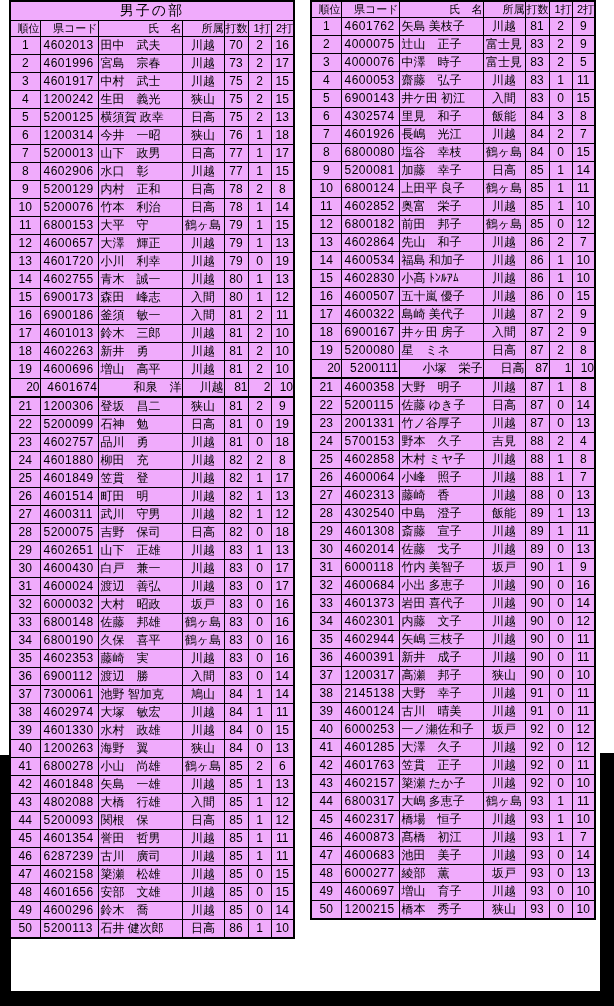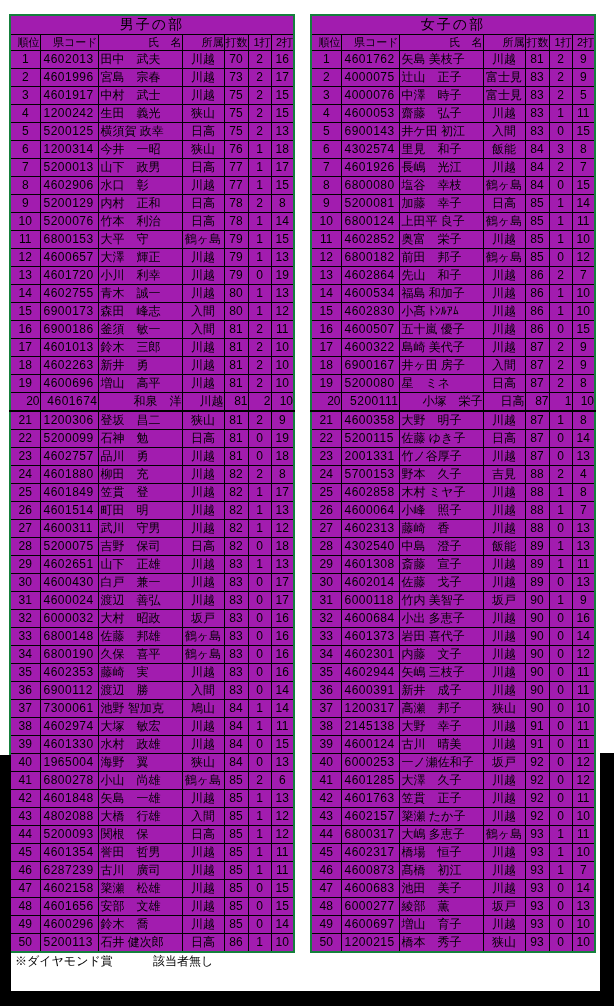--- a/index.html
+++ b/index.html
@@ -1,18 +1,18 @@
 <!DOCTYPE html>
 <html><head>
 <meta charset="utf-8">
 <style>
   html,body{margin:0;padding:0;background:#ffffff;}
   body{font-family:"Liberation Sans",sans-serif;color:#000;}
   .screen{position:relative;width:614px;height:1006px;background:#ffffff;overflow:hidden;}
-  table.tbl{border-collapse:collapse;table-layout:fixed;position:absolute;top:14px;background:#a21caf;border:2px solid #15803d;}
+  table.tbl{border-collapse:collapse;table-layout:fixed;position:absolute;top:0;background:#f0abfc;border:2px solid #000000;}
   .tbl-men{left:9px;}
   .tbl-women{left:310px;}
   .tbl th,.tbl td{border:1px solid #000;padding:0;font-weight:normal;overflow:hidden;white-space:nowrap;}
   .title-row th{height:17px;font-size:14px;text-align:center;letter-spacing:2px;}
   .head-row th{height:14px;font-size:11px;text-align:right;}
   .tbl tbody td{height:17px;line-height:17px;font-size:12px;}
   .tbl tbody tr.cut td{border-bottom:2px solid #000;text-align:right;}
   col.c0{width:30px;} col.c1{width:58px;} col.c2{width:84px;}
   col.c3{width:42px;} col.c4{width:24px;} col.c5{width:23px;} col.c6{width:23px;}
   td.c0,td.c4,td.c5,td.c6{text-align:center;}
@@ -402,21 +402,21 @@
           <td class="c0">39</td>
           <td class="c1">4601330</td>
           <td class="c2">水村　政雄</td>
           <td class="c3">川越</td>
           <td class="c4">84</td>
           <td class="c5">0</td>
           <td class="c6">15</td>
         </tr>
         <tr>
           <td class="c0">40</td>
-          <td class="c1">1965004</td>
+          <td class="c1">1200263</td>
           <td class="c2">海野　翼</td>
           <td class="c3">狭山</td>
           <td class="c4">84</td>
           <td class="c5">0</td>
           <td class="c6">13</td>
         </tr>
         <tr>
           <td class="c0">41</td>
           <td class="c1">6800278</td>
           <td class="c2">小山　尚雄</td>
@@ -513,23 +513,20 @@
     <colgroup>
       <col class="c0">
         <col class="c1">
         <col class="c2">
         <col class="c3">
         <col class="c4">
         <col class="c5">
         <col class="c6">
     </colgroup>
     <thead>
-      <tr class="title-row">
-        <th colspan="7">女子の部</th>
-      </tr>
       <tr class="head-row">
           <th class="c0">順位</th>
           <th class="c1">県コード</th>
           <th class="c2">氏　名</th>
           <th class="c3">所属</th>
           <th class="c4">打数</th>
           <th class="c5">1打</th>
           <th class="c6">2打</th>
         </tr>
     </thead>
@@ -980,23 +977,19 @@
           <td class="c1">1200215</td>
           <td class="c2">橋本　秀子</td>
           <td class="c3">狭山</td>
           <td class="c4">93</td>
           <td class="c5">0</td>
           <td class="c6">10</td>
         </tr>
       </tbody>
   </table>
 
-  <div class="footer-line1">
-    <span>※ダイヤモンド賞</span>
-    <span class="val">該当者無し</span>
-  </div>
   <div class="footer-line2">1位から20位迄が入賞者、1位から50位迄が埼玉県GG選手権大会出場権者</div>
 
   <div class="strip-left"></div>
   <div class="strip-right"></div>
   <div class="band-bottom"></div>
 
 </div>
 
 </body></html>

